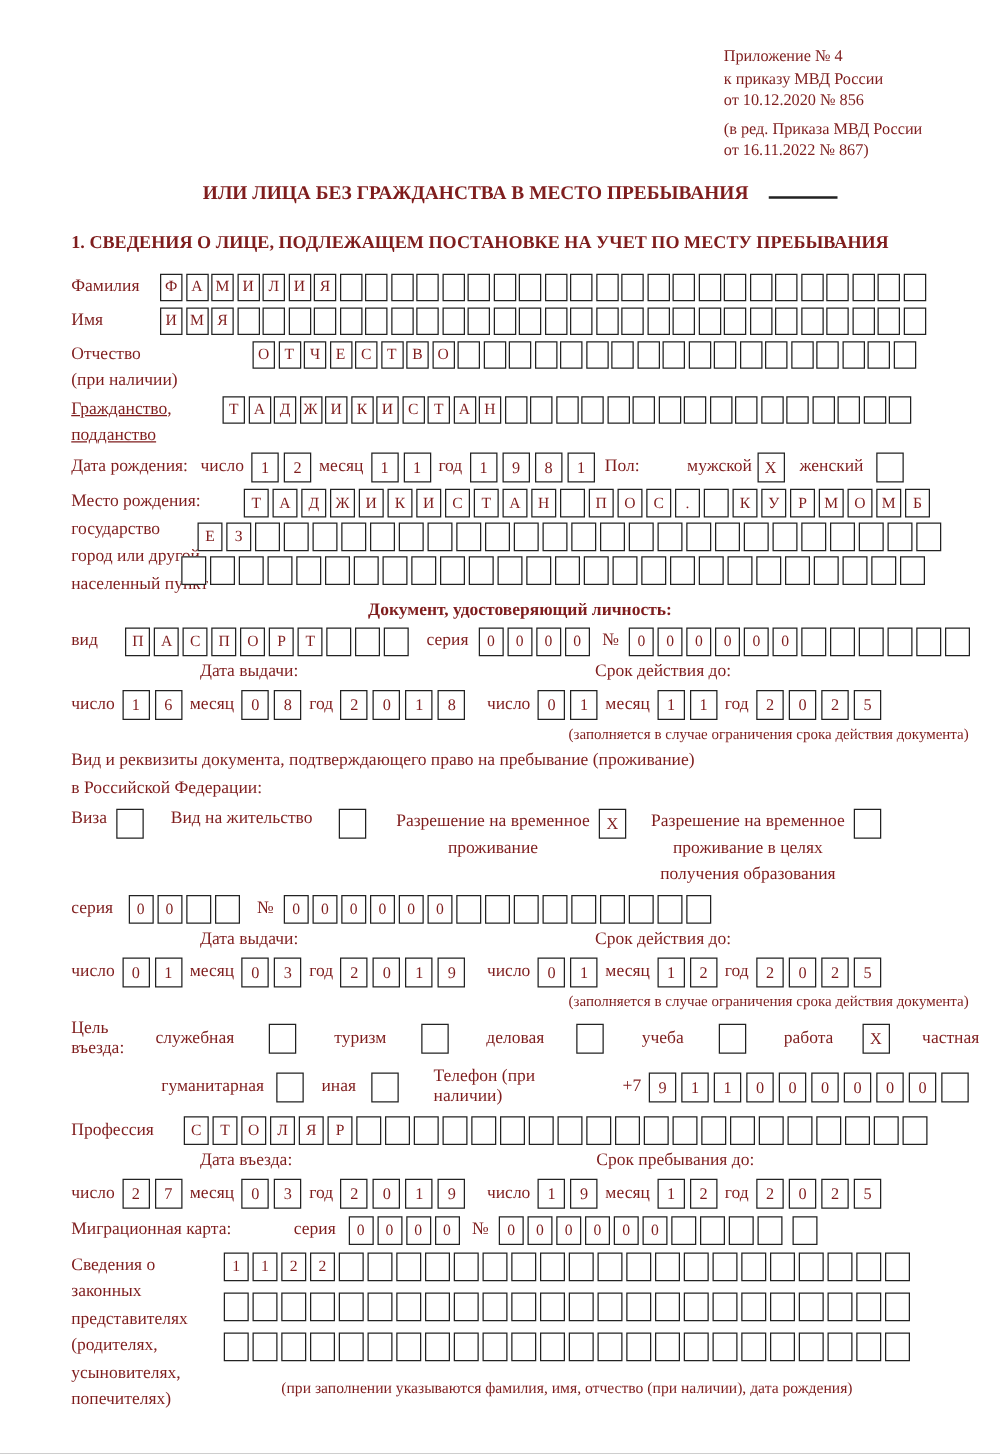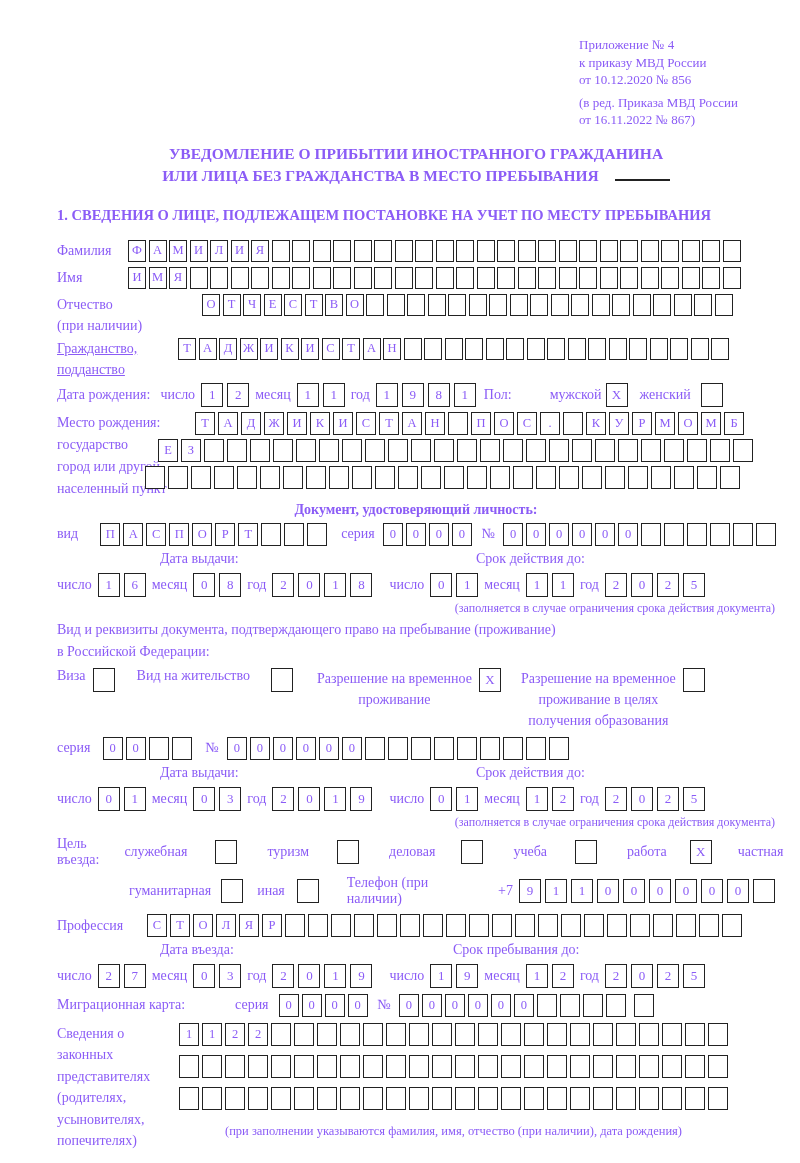--- a/index.html
+++ b/index.html
@@ -1,17 +1,17 @@
 <!DOCTYPE html>
 <html><head>
 <meta charset="utf-8">
 <style>
   html,body{margin:0;padding:0;background:#888;}
   .page{
-    width:800px;height:1163px;background:#ffffff;color:#8b5cf6;
+    width:800px;height:1163px;background:#ffffff;color:#7f1d1d;
     font-family:"Liberation Serif","DejaVu Serif",serif;
     box-sizing:border-box;padding:36px 25px 10px 57px;
     position:relative;overflow:hidden;margin:0 auto;
   }
   .appendix{width:196px;margin-left:auto;font-size:13px;line-height:17.5px;}
   .appendix .amend{margin-top:5px;}
   .prelines{white-space:pre-line;}
   .forma{margin-top:18px;text-align:right;padding-right:14px;font-weight:bold;font-size:15px;}
   .title{margin-top:14px;text-align:center;font-weight:bold;font-size:15.5px;line-height:22px;}
   .blank{display:inline-block;width:55px;border-bottom:2px solid #222;height:14px;margin-left:16px;}
@@ -50,21 +50,20 @@
   <div class="appendix">
     <div class="prelines">Приложение № 4
 к приказу МВД России
 от 10.12.2020 № 856</div>
     <div class="prelines amend">(в ред. Приказа МВД России
 от 16.11.2022 № 867)</div>
   </div>
 
 
   <div class="title">
-    <div>УВЕДОМЛЕНИЕ О ПРИБЫТИИ ИНОСТРАННОГО ГРАЖДАНИНА</div>
     <div><span>ИЛИ ЛИЦА БЕЗ ГРАЖДАНСТВА В МЕСТО ПРЕБЫВАНИЯ</span><span class="blank"></span></div>
   </div>
 
   <div class="sec-heading">1. СВЕДЕНИЯ О ЛИЦЕ, ПОДЛЕЖАЩЕМ ПОСТАНОВКЕ НА УЧЕТ ПО МЕСТУ ПРЕБЫВАНИЯ</div>
 
   <div class="formbody">
 
     <div class="row vcenter">
       <span class="lblcol" style="width:71px;">Фамилия</span>
       <span class="cells">
@@ -612,21 +611,21 @@
           <span class="box"></span>
           <span class="box"></span>
           <span class="box"></span>
           <span class="box"></span>
           <span class="box"></span>
         </span>
     </div>
 
     <div class="hdrrow" style="margin-top:4px;">
       <span class="h1">Дата въезда:</span>
-      <span class="h2" style="left:396px;">Срок пребывания до:</span>
+      <span class="h2" style="left:420px;">Срок пребывания до:</span>
     </div>
 
     <div class="daterow">
       <span class="dg">
         <span class="dlbl">число</span>
         <span class="cells d">
             <span class="box">2</span>
             <span class="box">7</span>
           </span>
         <span class="dlbl">месяц</span>

